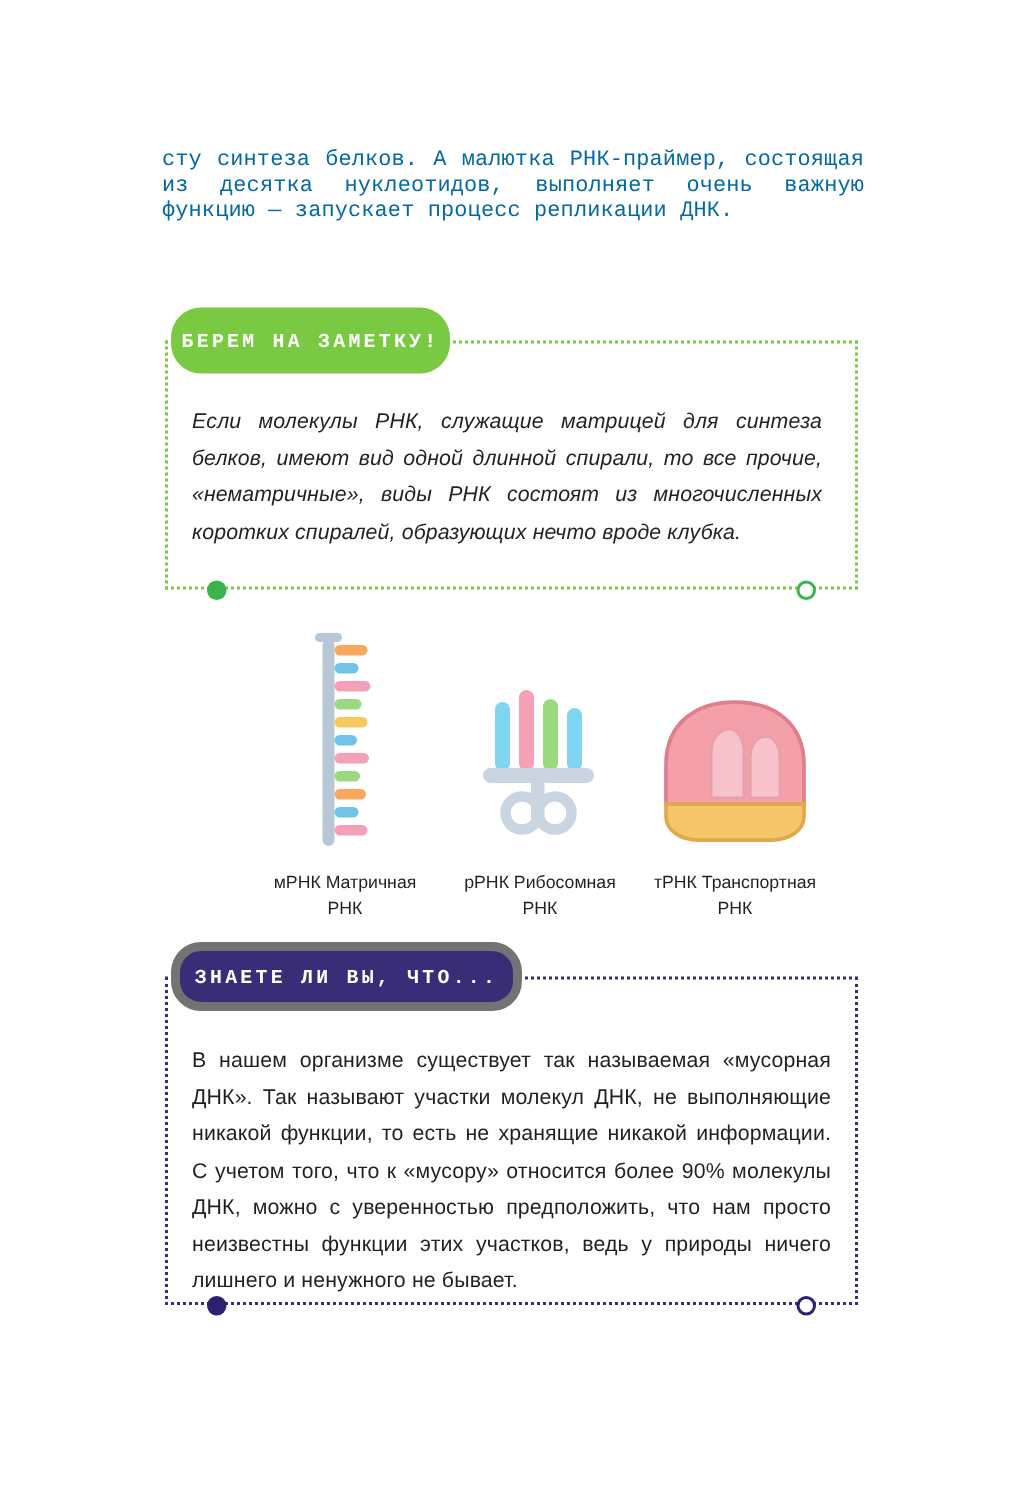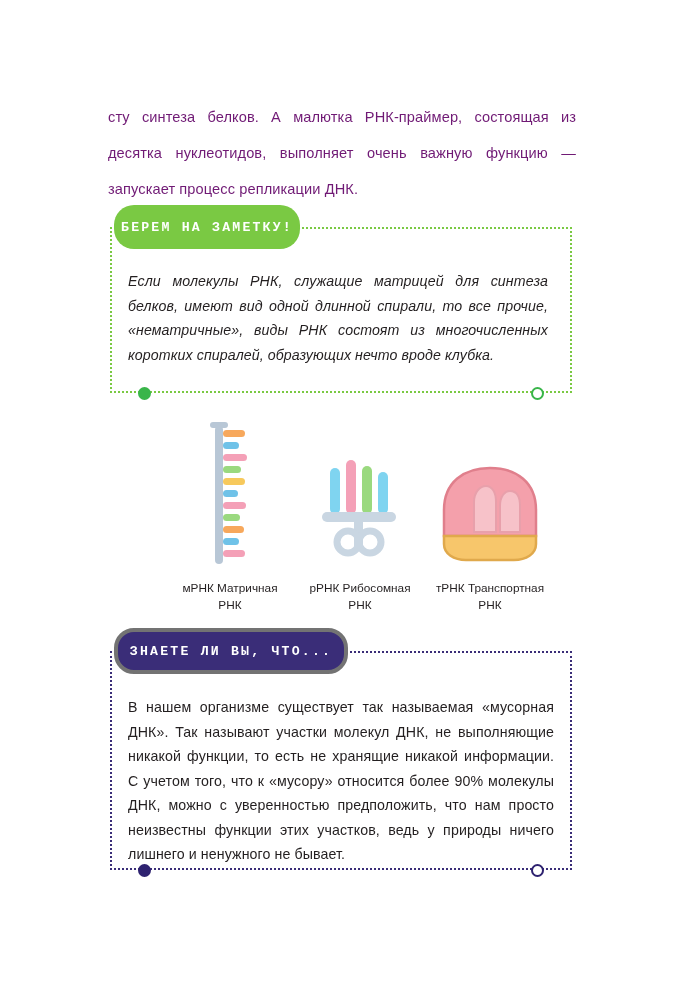--- a/index.html
+++ b/index.html
@@ -21,25 +21,26 @@
     box-sizing: border-box;
   }
 
   
   .intro {
     position: absolute;
     left: 108px;
     top: 84px;
     width: 468px;
     font-size: 14.6px;
-    line-height: 36px;
-    color: #701a75;
+    line-height: 17px;
+    color: #0369a1;
     text-align: justify;
     text-align-last: left;
     letter-spacing: 0.1px;
+    font-family: Liberation Mono, monospace;
   }
 
   
   .callout {
     position: absolute;
     box-sizing: border-box;
   }
   .callout .frame {
     position: absolute;
     left: 0;
@@ -75,21 +76,21 @@
     justify-content: center;
     white-space: nowrap;
     box-sizing: border-box;
     font-family: Liberation Mono, monospace;
   }
   .tab.green {
     background: #7ac943;
   }
   .tab.violet {
     background: #3a2d78;
-    border: 4px solid #737373;
+    border: 6px solid #737373;
   }
   .callout .body {
     position: absolute;
     font-size: 14.2px;
     line-height: 24.5px;
     color: #231f20;
     text-align: justify;
     text-align-last: left;
     letter-spacing: 0.1px;
   }

